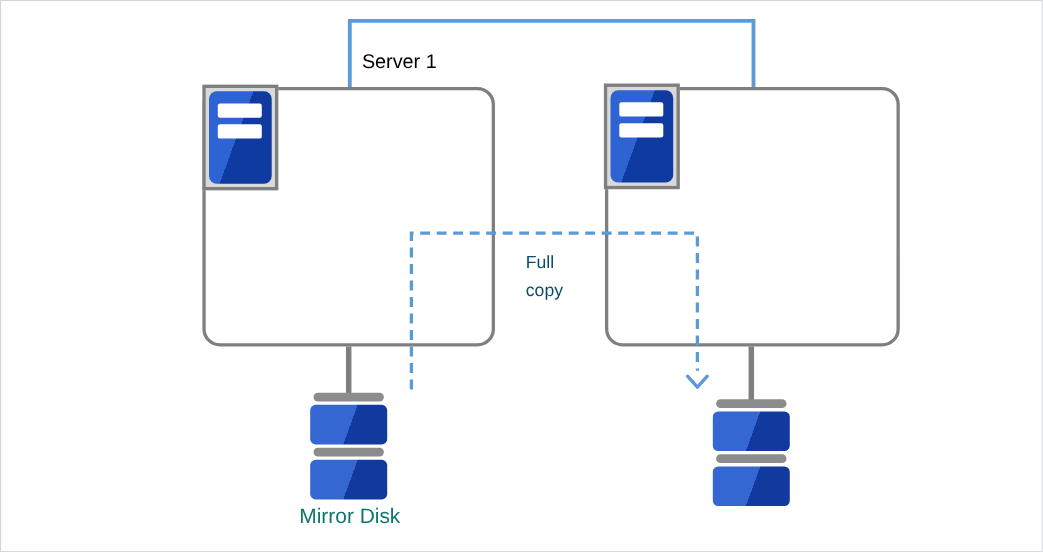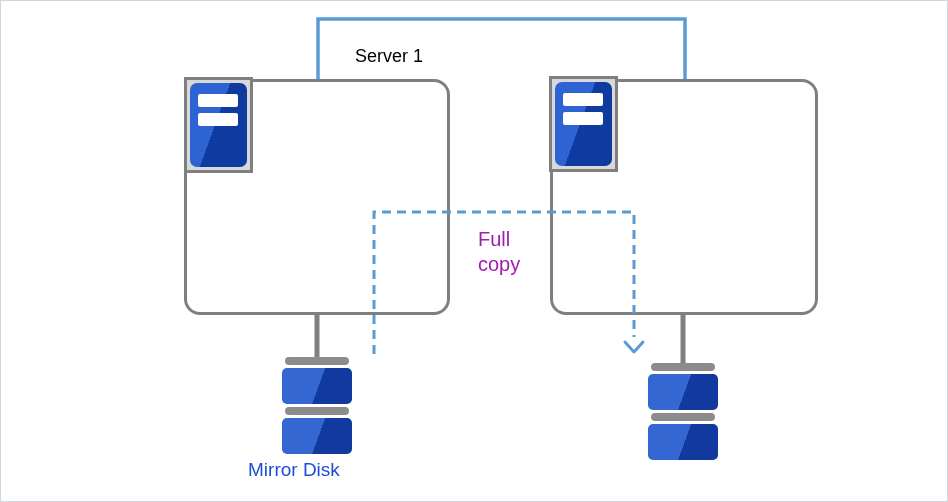--- a/index.html
+++ b/index.html
@@ -31,21 +31,20 @@
     border-radius: 16px;
     background: #ffffff;
   }
   #server1-box { left: 183px; width: 266px; }
   #server2-box { left: 549px; width: 268px; }
 
   .server-label {
     position: absolute;
     top: 45px;
     width: 120px;
-    text-align: center;
     font-size: 18px;
     color: #000000;
     white-space: nowrap;
   }
   #server1-label { left: 328px; }
   #server2-label { left: 688px; }
 
   .server-icon {
     position: absolute;
     width: 69px;
@@ -97,31 +96,31 @@
     border-radius: 5px;
     background: linear-gradient(110deg, #3467d1 0 52%, #123a9e 52%);
   }
   .disk-platter.p1 { top: 11px; }
   .disk-platter.p2 { top: 61px; }
 
   .full-copy-label {
     position: absolute;
     left: 477px; top: 226px;
     width: 60px;
-    font-size: 20px;
+    font-size: 16px;
     line-height: 25px;
-    color: #a21caf;
+    color: #0c4a6e;
   }
   .mirror-disk-label {
     position: absolute;
     left: 247px; top: 458px;
     width: 140px;
-    text-align: left;
+    text-align: center;
     font-size: 19px;
-    color: #1d4ed8;
+    color: #0f766e;
     white-space: nowrap;
   }
 </style>
 </head>
 <body>
 
 <div class="canvas">
 
   <div class="server-box" id="server1-box"></div>
   <div class="server-box" id="server2-box"></div>

